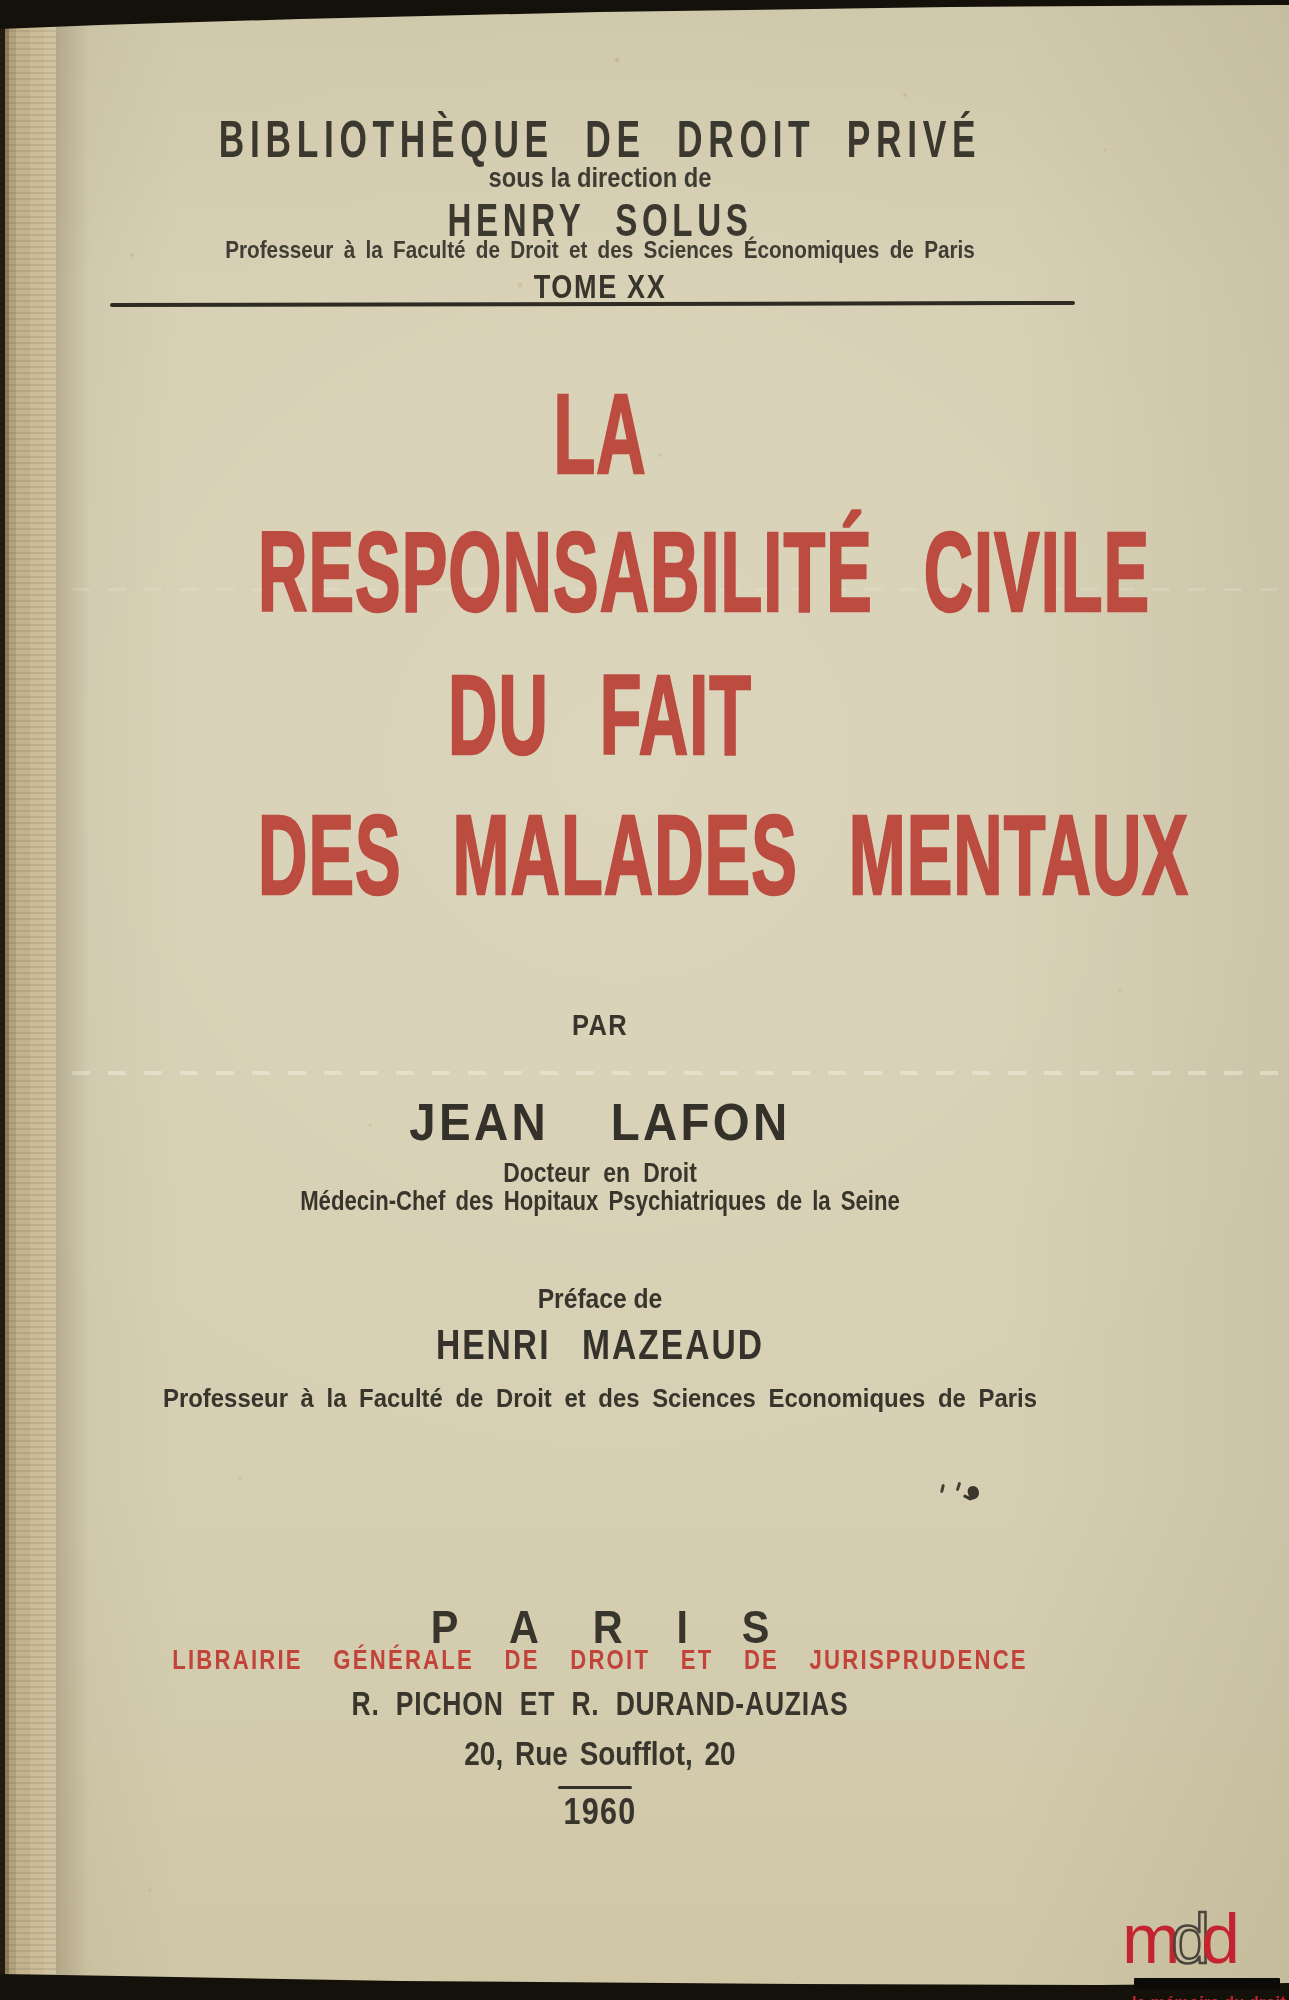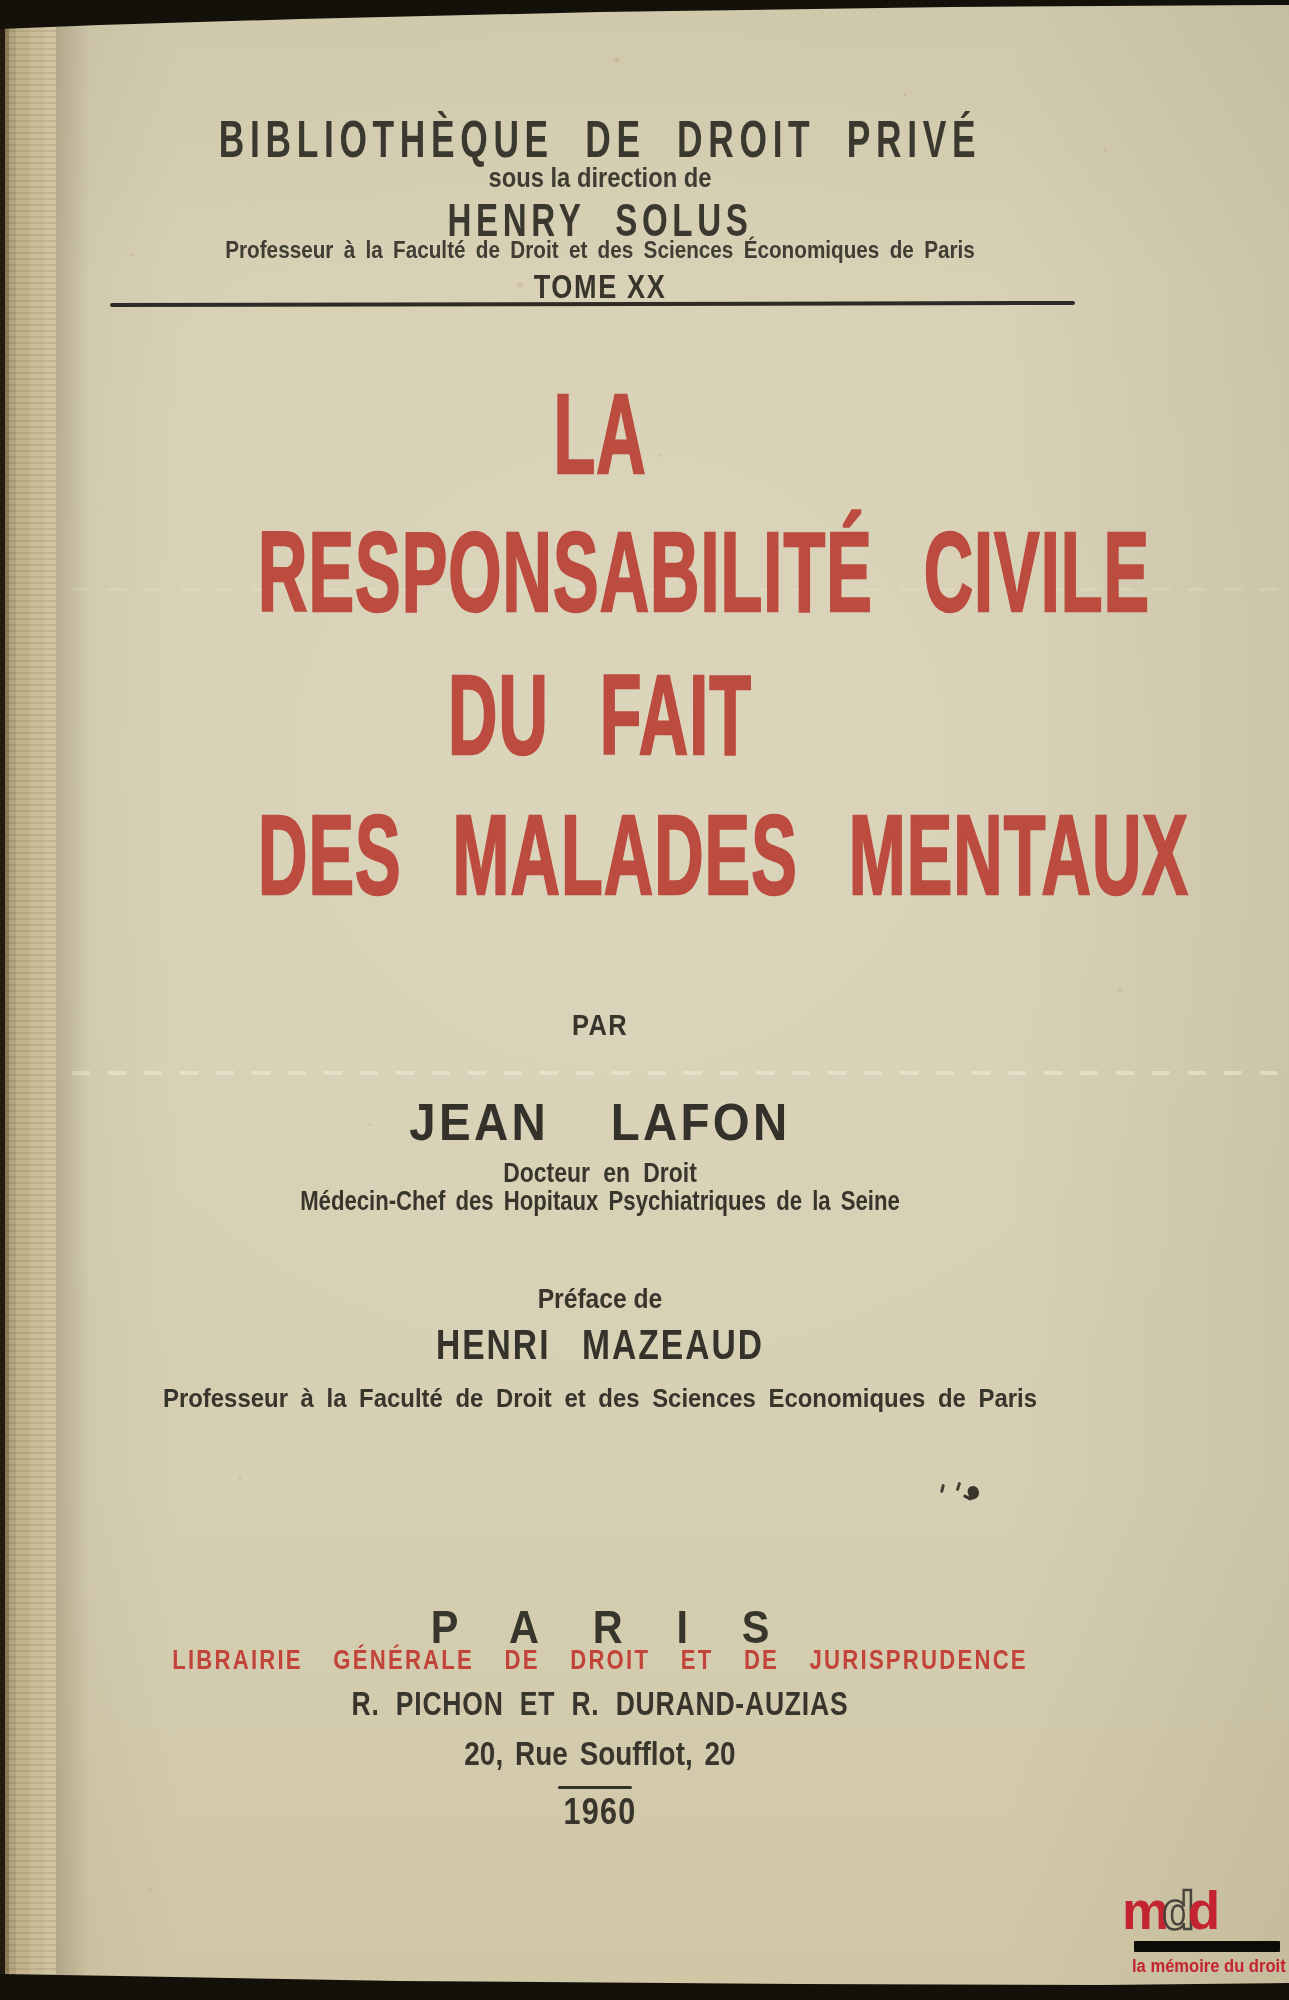--- a/index.html
+++ b/index.html
@@ -92,22 +92,22 @@
   .page-shadow { position:absolute; left:56px; top:0; bottom:0; width:34px;
     background:linear-gradient(90deg, rgba(80,60,30,.18), rgba(0,0,0,0)); }
 
   .top-edge { position:absolute; left:0; top:0; width:1289px; height:30px; background:#14110b;
     clip-path:polygon(0 0,1289px 0,1289px 5px,950px 7px,600px 12px,300px 19px,100px 25px,0 29px); }
   .bottom-edge { position:absolute; left:0; bottom:0; width:1289px; height:30px; background:#14110b;
     clip-path:polygon(0 4px,120px 6px,400px 11px,800px 14px,1100px 15px,1289px 13px,1289px 30px,0 30px); }
 
   
   .mdd { position:absolute; left:1122px; top:1884px; width:167px; z-index:5; }
-  .mdd-letters { font-size:53px; font-weight:700; line-height:1; letter-spacing:-.13em;
-                 color:#c42330; white-space:nowrap; }
+  .mdd-letters { font-size:70px; font-weight:400; line-height:1; letter-spacing:-.13em;
+                 color:#c42330; white-space:nowrap;margin-top:20px; }
   .mdd-letters .d-outline { color:transparent; -webkit-text-stroke:2.5px #4a453c; }
   .mdd-bar { width:146px; height:11px; background:#0d0b08; margin:4px 0 0 12px; border-radius:1px; }
   .mdd-tagline { margin-top:4px; margin-left:10px; font-size:18px; font-weight:700; color:#c42330;
                  white-space:nowrap; transform:scaleX(.92); transform-origin:0 50%; }
 </style>
 </head>
 <body>
 
 <div class="stage">
 

